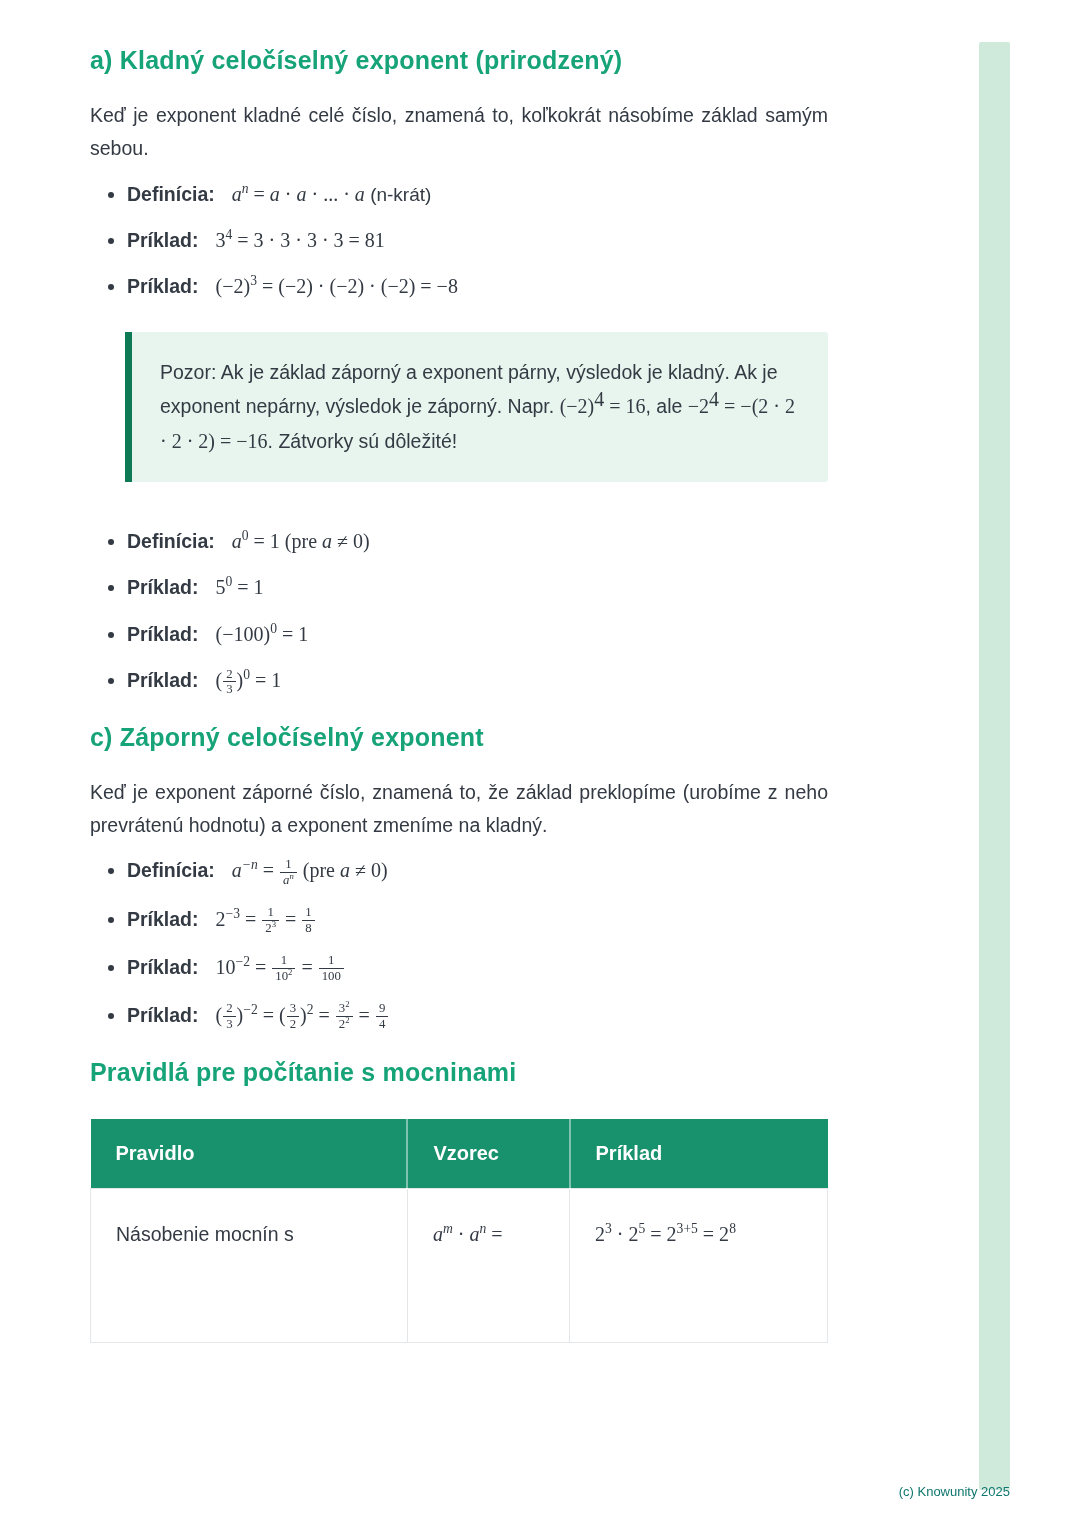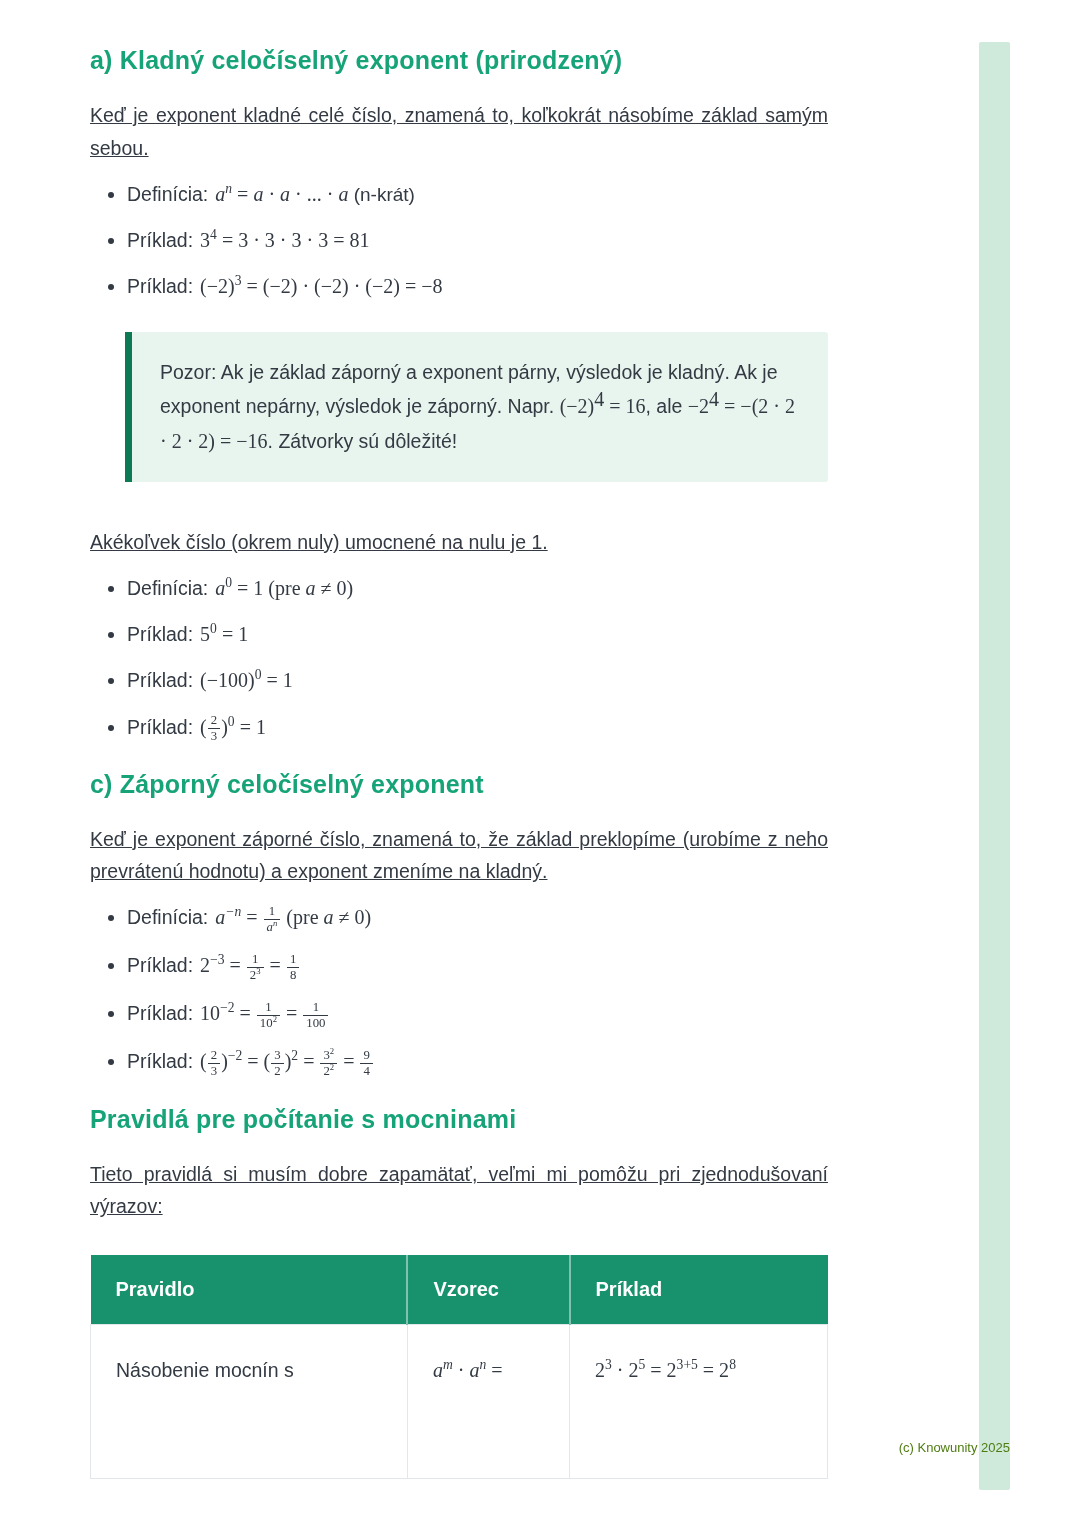--- a/index.html
+++ b/index.html
@@ -36,33 +36,32 @@
     font-weight: bold;
     color: var(--accent-green, #16a378);
     margin: 0 0 24px 0;
     letter-spacing: 0.2px;
   }
   p.intro {
     font-size: 19.5px;
     line-height: 1.68;
     text-align: justify;
     margin: 0 0 14px 0;
-    text-decoration: underline;
   }
   ul.blist {
     list-style: disc;
     margin: 10px 0 26px 0;
     padding-left: 37px;
   }
   ul.blist li {
     font-size: 19.5px;
     line-height: 1.5;
     margin-bottom: 16px;
   }
-  .blabel { font-weight: normal; margin-right: 7px; }
+  .blabel { font-weight: bold; margin-right: 17px; }
   .math { font-family: "Liberation Serif", serif; font-size: 20px; }
   .mi { font-style: italic; }
   .mb { font-weight: normal; }
   .msa { font-family: "Liberation Sans", sans-serif; font-size: 19px; text-align: right; }
   .msr { font-family: "Liberation Serif", serif; }
   sup { font-size: 0.68em; line-height: 0; }
   .frac {
     display: inline-block;
     vertical-align: -0.5em;
     text-align: center;
@@ -103,24 +102,24 @@
     border: 1px solid #e3e7ea;
     font-size: 19.5px;
     padding: 34px 25px 96px 25px;
     vertical-align: top;
   }
   .col-rule { width: 43%; }
   .col-formula { width: 22%; }
   .col-example { width: 35%; }
   .footer {
     position: absolute;
-    top: 1440px;
+    top: 1484px;
     right: 70px;
     font-size: 13px;
-    color: #4d7c0f;
+    color: #0f766e;
     z-index: 2;
   }
 </style>
 </head>
 <body>
 
 <div class="page">
   <div class="accent-bar"></div>
 
   <div class="content">
@@ -130,39 +129,37 @@
     <ul class="blist">
       <li><span class="blabel">Definícia:</span><span class="math"><span class="mi">a</span><sup class="mi">n</sup><span> = </span><span class="mi">a</span><span> · </span><span class="mi">a</span><span> · ... · </span><span class="mi">a</span><span class="msa"> (n-krát)</span></span></li>
       <li><span class="blabel">Príklad:</span><span class="math"><span>3</span><sup>4</sup><span> = 3 · 3 · 3 · 3 = 81</span></span></li>
       <li><span class="blabel">Príklad:</span><span class="math"><span>(−2)</span><sup>3</sup><span> = (−2) · (−2) · (−2) = −8</span></span></li>
     </ul>
 
     <div class="callout">
       <p class="callout-text"><span class="mb">Pozor</span><span>: Ak je základ záporný a exponent párny, výsledok je kladný. Ak je exponent nepárny, výsledok je záporný. Napr. </span><span class="msr">(−2)</span><sup class="msr">4</sup><span class="msr"> = 16</span><span>, ale </span><span class="msr">−2</span><sup class="msr">4</sup><span class="msr"> = −(2 · 2 · 2 · 2) = −16</span><span>. Zátvorky sú dôležité!</span></p>
     </div>
 
-    <p class="intro">Akékoľvek číslo (okrem nuly) umocnené na nulu je 1.</p>
     <ul class="blist">
       <li><span class="blabel">Definícia:</span><span class="math"><span class="mi">a</span><sup>0</sup><span> = 1 (pre </span><span class="mi">a</span><span> ≠ 0)</span></span></li>
       <li><span class="blabel">Príklad:</span><span class="math"><span>5</span><sup>0</sup><span> = 1</span></span></li>
       <li><span class="blabel">Príklad:</span><span class="math"><span>(−100)</span><sup>0</sup><span> = 1</span></span></li>
       <li><span class="blabel">Príklad:</span><span class="math"><span>(</span><span class="frac"><span class="fnum"><span>2</span></span><span class="fden"><span>3</span></span></span><span>)</span><sup>0</sup><span> = 1</span></span></li>
     </ul>
 
     <h2 class="sec">c) Záporný celočíselný exponent</h2>
     <p class="intro">Keď je exponent záporné číslo, znamená to, že základ preklopíme (urobíme z neho prevrátenú hodnotu) a exponent zmeníme na kladný.</p>
     <ul class="blist">
       <li><span class="blabel">Definícia:</span><span class="math"><span class="mi">a</span><sup class="mi">−n</sup><span> = </span><span class="frac"><span class="fnum"><span>1</span></span><span class="fden"><span class="mi">a</span><sup class="mi">n</sup></span></span><span> (pre </span><span class="mi">a</span><span> ≠ 0)</span></span></li>
       <li><span class="blabel">Príklad:</span><span class="math"><span>2</span><sup>−3</sup><span> = </span><span class="frac"><span class="fnum"><span>1</span></span><span class="fden"><span>2</span><sup>3</sup></span></span><span> = </span><span class="frac"><span class="fnum"><span>1</span></span><span class="fden"><span>8</span></span></span></span></li>
       <li><span class="blabel">Príklad:</span><span class="math"><span>10</span><sup>−2</sup><span> = </span><span class="frac"><span class="fnum"><span>1</span></span><span class="fden"><span>10</span><sup>2</sup></span></span><span> = </span><span class="frac"><span class="fnum"><span>1</span></span><span class="fden"><span>100</span></span></span></span></li>
       <li><span class="blabel">Príklad:</span><span class="math"><span>(</span><span class="frac"><span class="fnum"><span>2</span></span><span class="fden"><span>3</span></span></span><span>)</span><sup>−2</sup><span> = (</span><span class="frac"><span class="fnum"><span>3</span></span><span class="fden"><span>2</span></span></span><span>)</span><sup>2</sup><span> = </span><span class="frac"><span class="fnum"><span>3</span><sup>2</sup></span><span class="fden"><span>2</span><sup>2</sup></span></span><span> = </span><span class="frac"><span class="fnum"><span>9</span></span><span class="fden"><span>4</span></span></span></span></li>
     </ul>
 
     <h2 class="sec">Pravidlá pre počítanie s mocninami</h2>
-    <p class="intro">Tieto pravidlá si musím dobre zapamätať, veľmi mi pomôžu pri zjednodušovaní výrazov:</p>
 
     <table class="rules-table">
       <colgroup>
         <col class="col-rule">
         <col class="col-formula">
         <col class="col-example">
       </colgroup>
       <thead>
         <tr>
           <th>Pravidlo</th>

